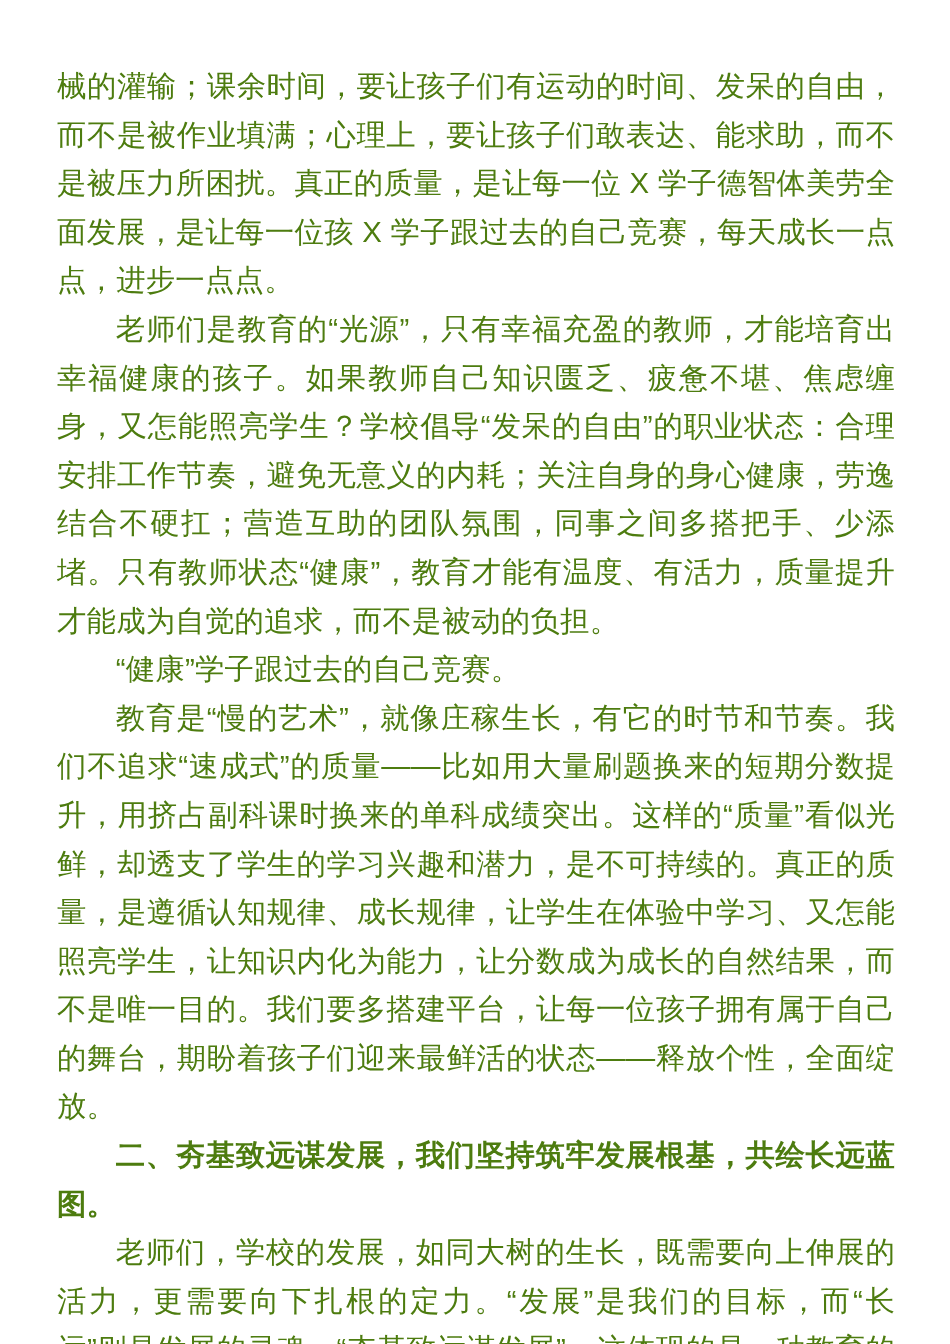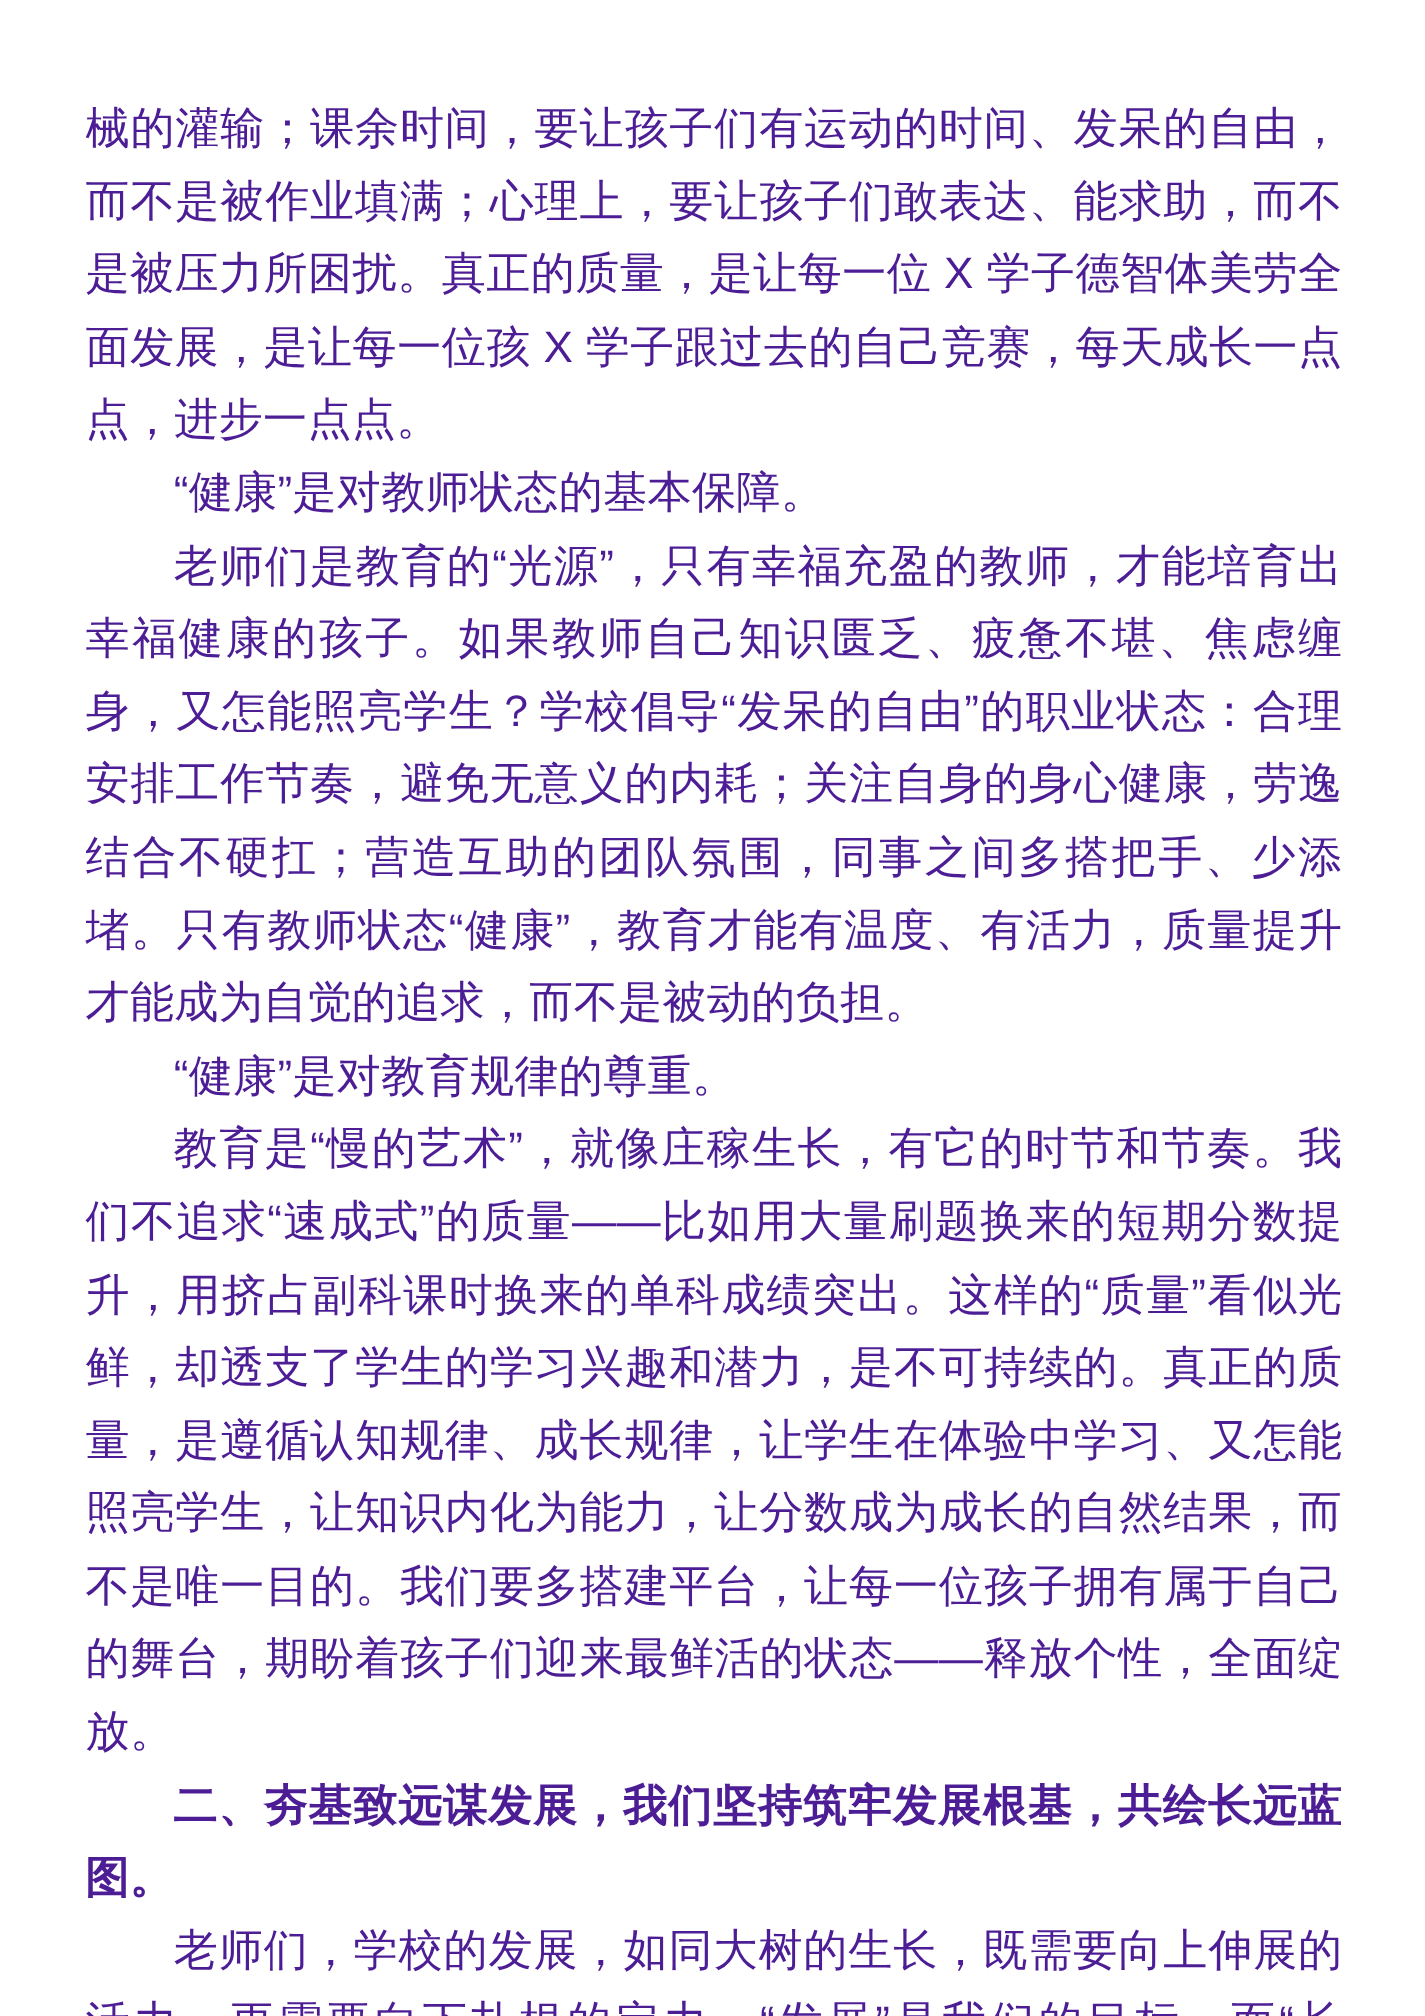--- a/index.html
+++ b/index.html
@@ -27,21 +27,21 @@
   }
   p.para {
     margin: 0;
     font-size: 29.4px;
     line-height: 48.6px;
     letter-spacing: 0.2px;
     text-align: justify;
     text-justify: inter-ideograph;
     word-break: break-all;
     font-weight: 400;
-    color: #4c1d95;
+    color: #4d7c0f;
   }
   p.indent {
     text-indent: 2em;
   }
   p.heading {
     font-weight: 700;
     text-indent: 2em;
   }
   
   p.cont {
@@ -49,25 +49,24 @@
   }
 </style>
 </head>
 <body>
 
 <div class="page">
   <div class="doc-body">
 
     <p class="para cont">械的灌输；课余时间，要让孩子们有运动的时间、发呆的自由，而不是被作业填满；心理上，要让孩子们敢表达、能求助，而不是被压力所困扰。真正的质量，是让每一位 X 学子德智体美劳全面发展，是让每一位孩 X 学子跟过去的自己竞赛，每天成长一点点，进步一点点。</p>
 
-    <p class="para indent">“健康”是对教师状态的基本保障。</p>
 
     <p class="para indent">老师们是教育的“光源”，只有幸福充盈的教师，才能培育出幸福健康的孩子。如果教师自己知识匮乏、疲惫不堪、焦虑缠身，又怎能照亮学生？学校倡导“发呆的自由”的职业状态：合理安排工作节奏，避免无意义的内耗；关注自身的身心健康，劳逸结合不硬扛；营造互助的团队氛围，同事之间多搭把手、少添堵。只有教师状态“健康”，教育才能有温度、有活力，质量提升才能成为自觉的追求，而不是被动的负担。</p>
 
-    <p class="para indent">“健康”是对教育规律的尊重。</p>
+    <p class="para indent">“健康”学子跟过去的自己竞赛。</p>
 
     <p class="para indent">教育是“慢的艺术”，就像庄稼生长，有它的时节和节奏。我们不追求“速成式”的质量——比如用大量刷题换来的短期分数提升，用挤占副科课时换来的单科成绩突出。这样的“质量”看似光鲜，却透支了学生的学习兴趣和潜力，是不可持续的。真正的质量，是遵循认知规律、成长规律，让学生在体验中学习、又怎能照亮学生，让知识内化为能力，让分数成为成长的自然结果，而不是唯一目的。我们要多搭建平台，让每一位孩子拥有属于自己的舞台，期盼着孩子们迎来最鲜活的状态——释放个性，全面绽放。</p>
 
     <p class="para heading">二、夯基致远谋发展，我们坚持筑牢发展根基，共绘长远蓝图。</p>
 
     <p class="para indent">老师们，学校的发展，如同大树的生长，既需要向上伸展的活力，更需要向下扎根的定力。“发展”是我们的目标，而“长远”则是发展的灵魂。“夯基致远谋发展”，这体现的是一种教育的远见与担当——不囿于眼前的</p>
 
   </div>
 </div>
 

